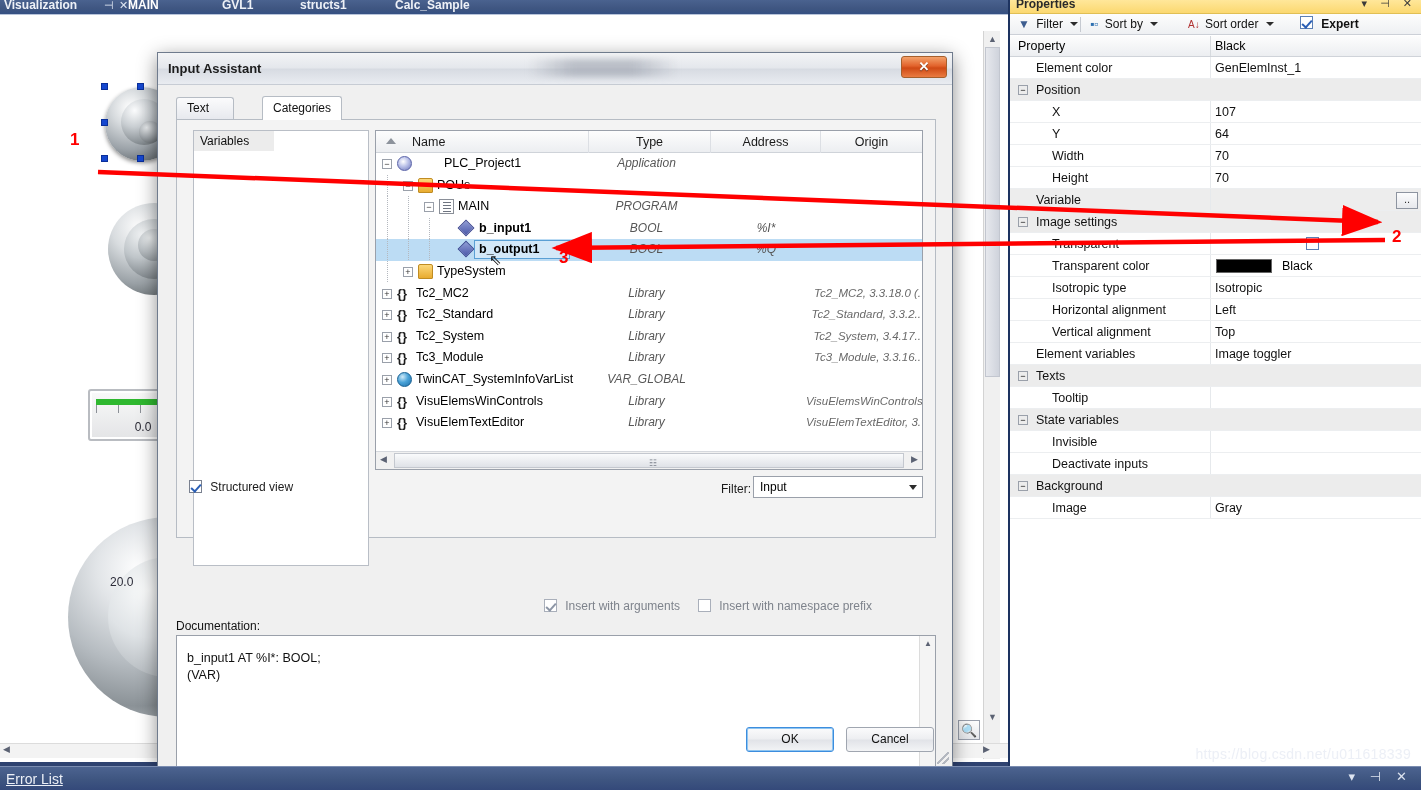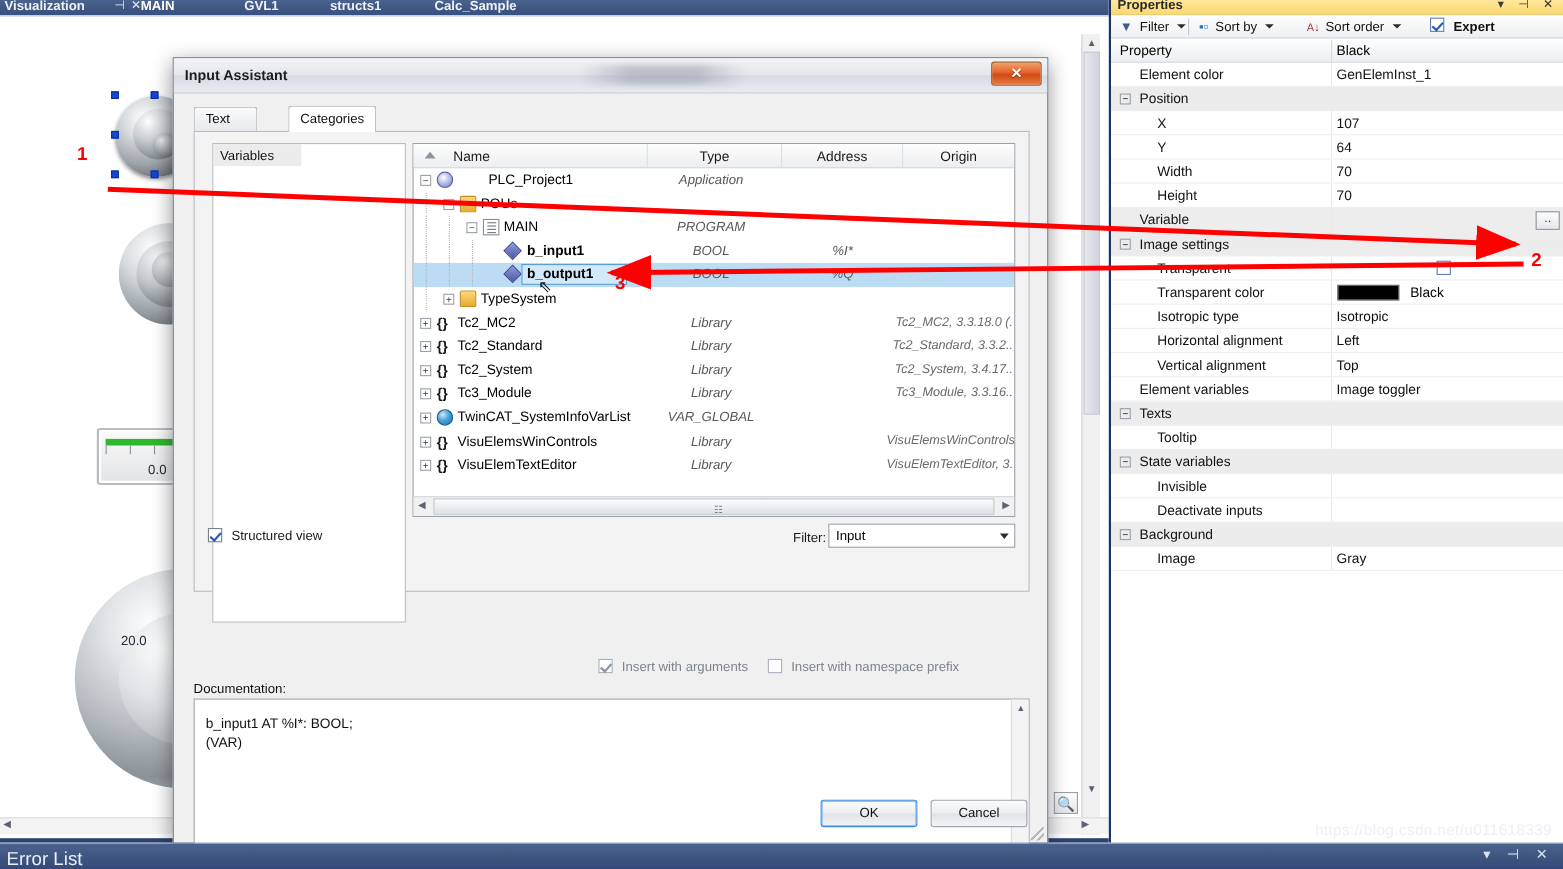--- a/index.html
+++ b/index.html
@@ -336,21 +336,21 @@
     border:1px solid #8d94a0; background: linear-gradient(to bottom,#fcfcfd,#e6e8ec);
     font-size:11px; line-height:12px; text-align:center; color:#333;
   }
 
   
   .errbar {
     position:absolute; left:0; bottom:0; width:1421px; height:24px;
     background: linear-gradient(to bottom,#4c6390 0%,#3e5580 55%,#34497a 100%);
     border-top: 1px solid #7a8cb0;
   }
-  .errbar .lbl { position:absolute; left:6px; top:4px; color:#ecf0f7; font-size:17px; }
+  .errbar .lbl { position:absolute; left:6px; top:4px; color:#ecf0f7; font-size:14px;text-decoration:underline; }
   .errbar .ctl { position:absolute; top:2px; color:#dde4f0; font-size:13px; }
 
   
   .dark-strip {
     position:absolute; left:0; bottom:24px; width:1008px; height:4px; background:#2e4270;
   }
 
   
   .ann-num {
     position:absolute; color:#ff0000; font-size:17px; font-weight:bold;

